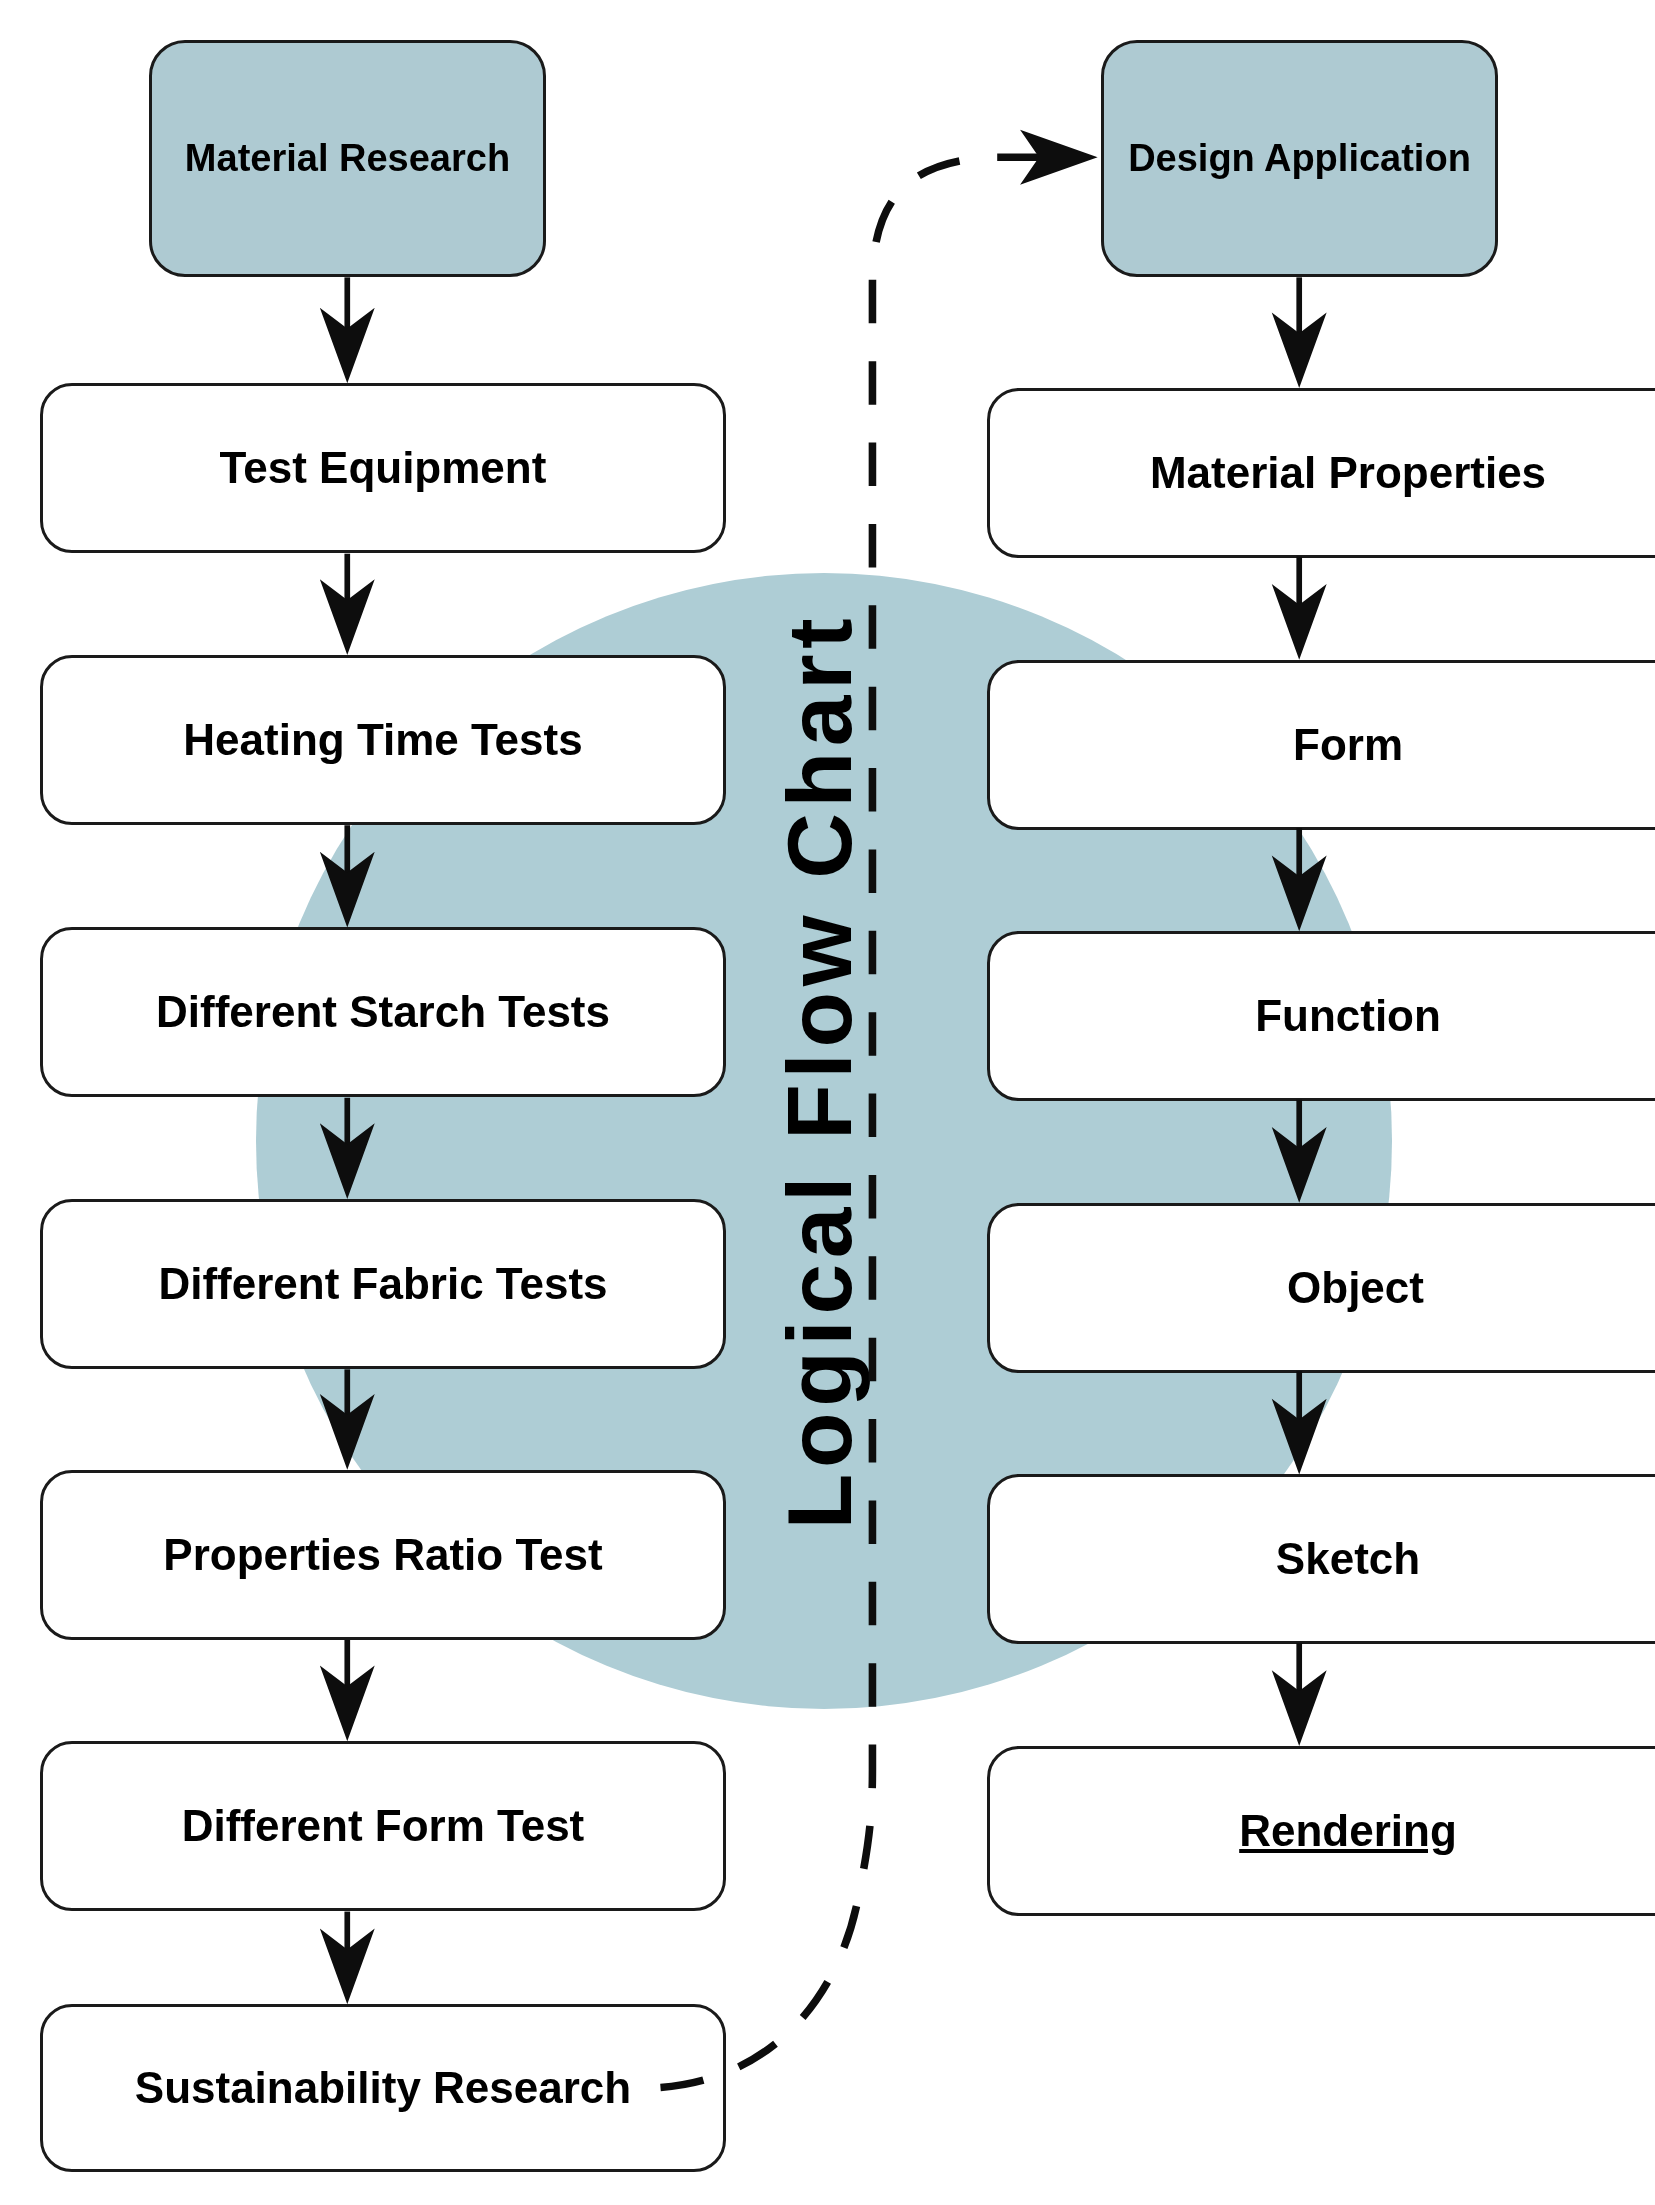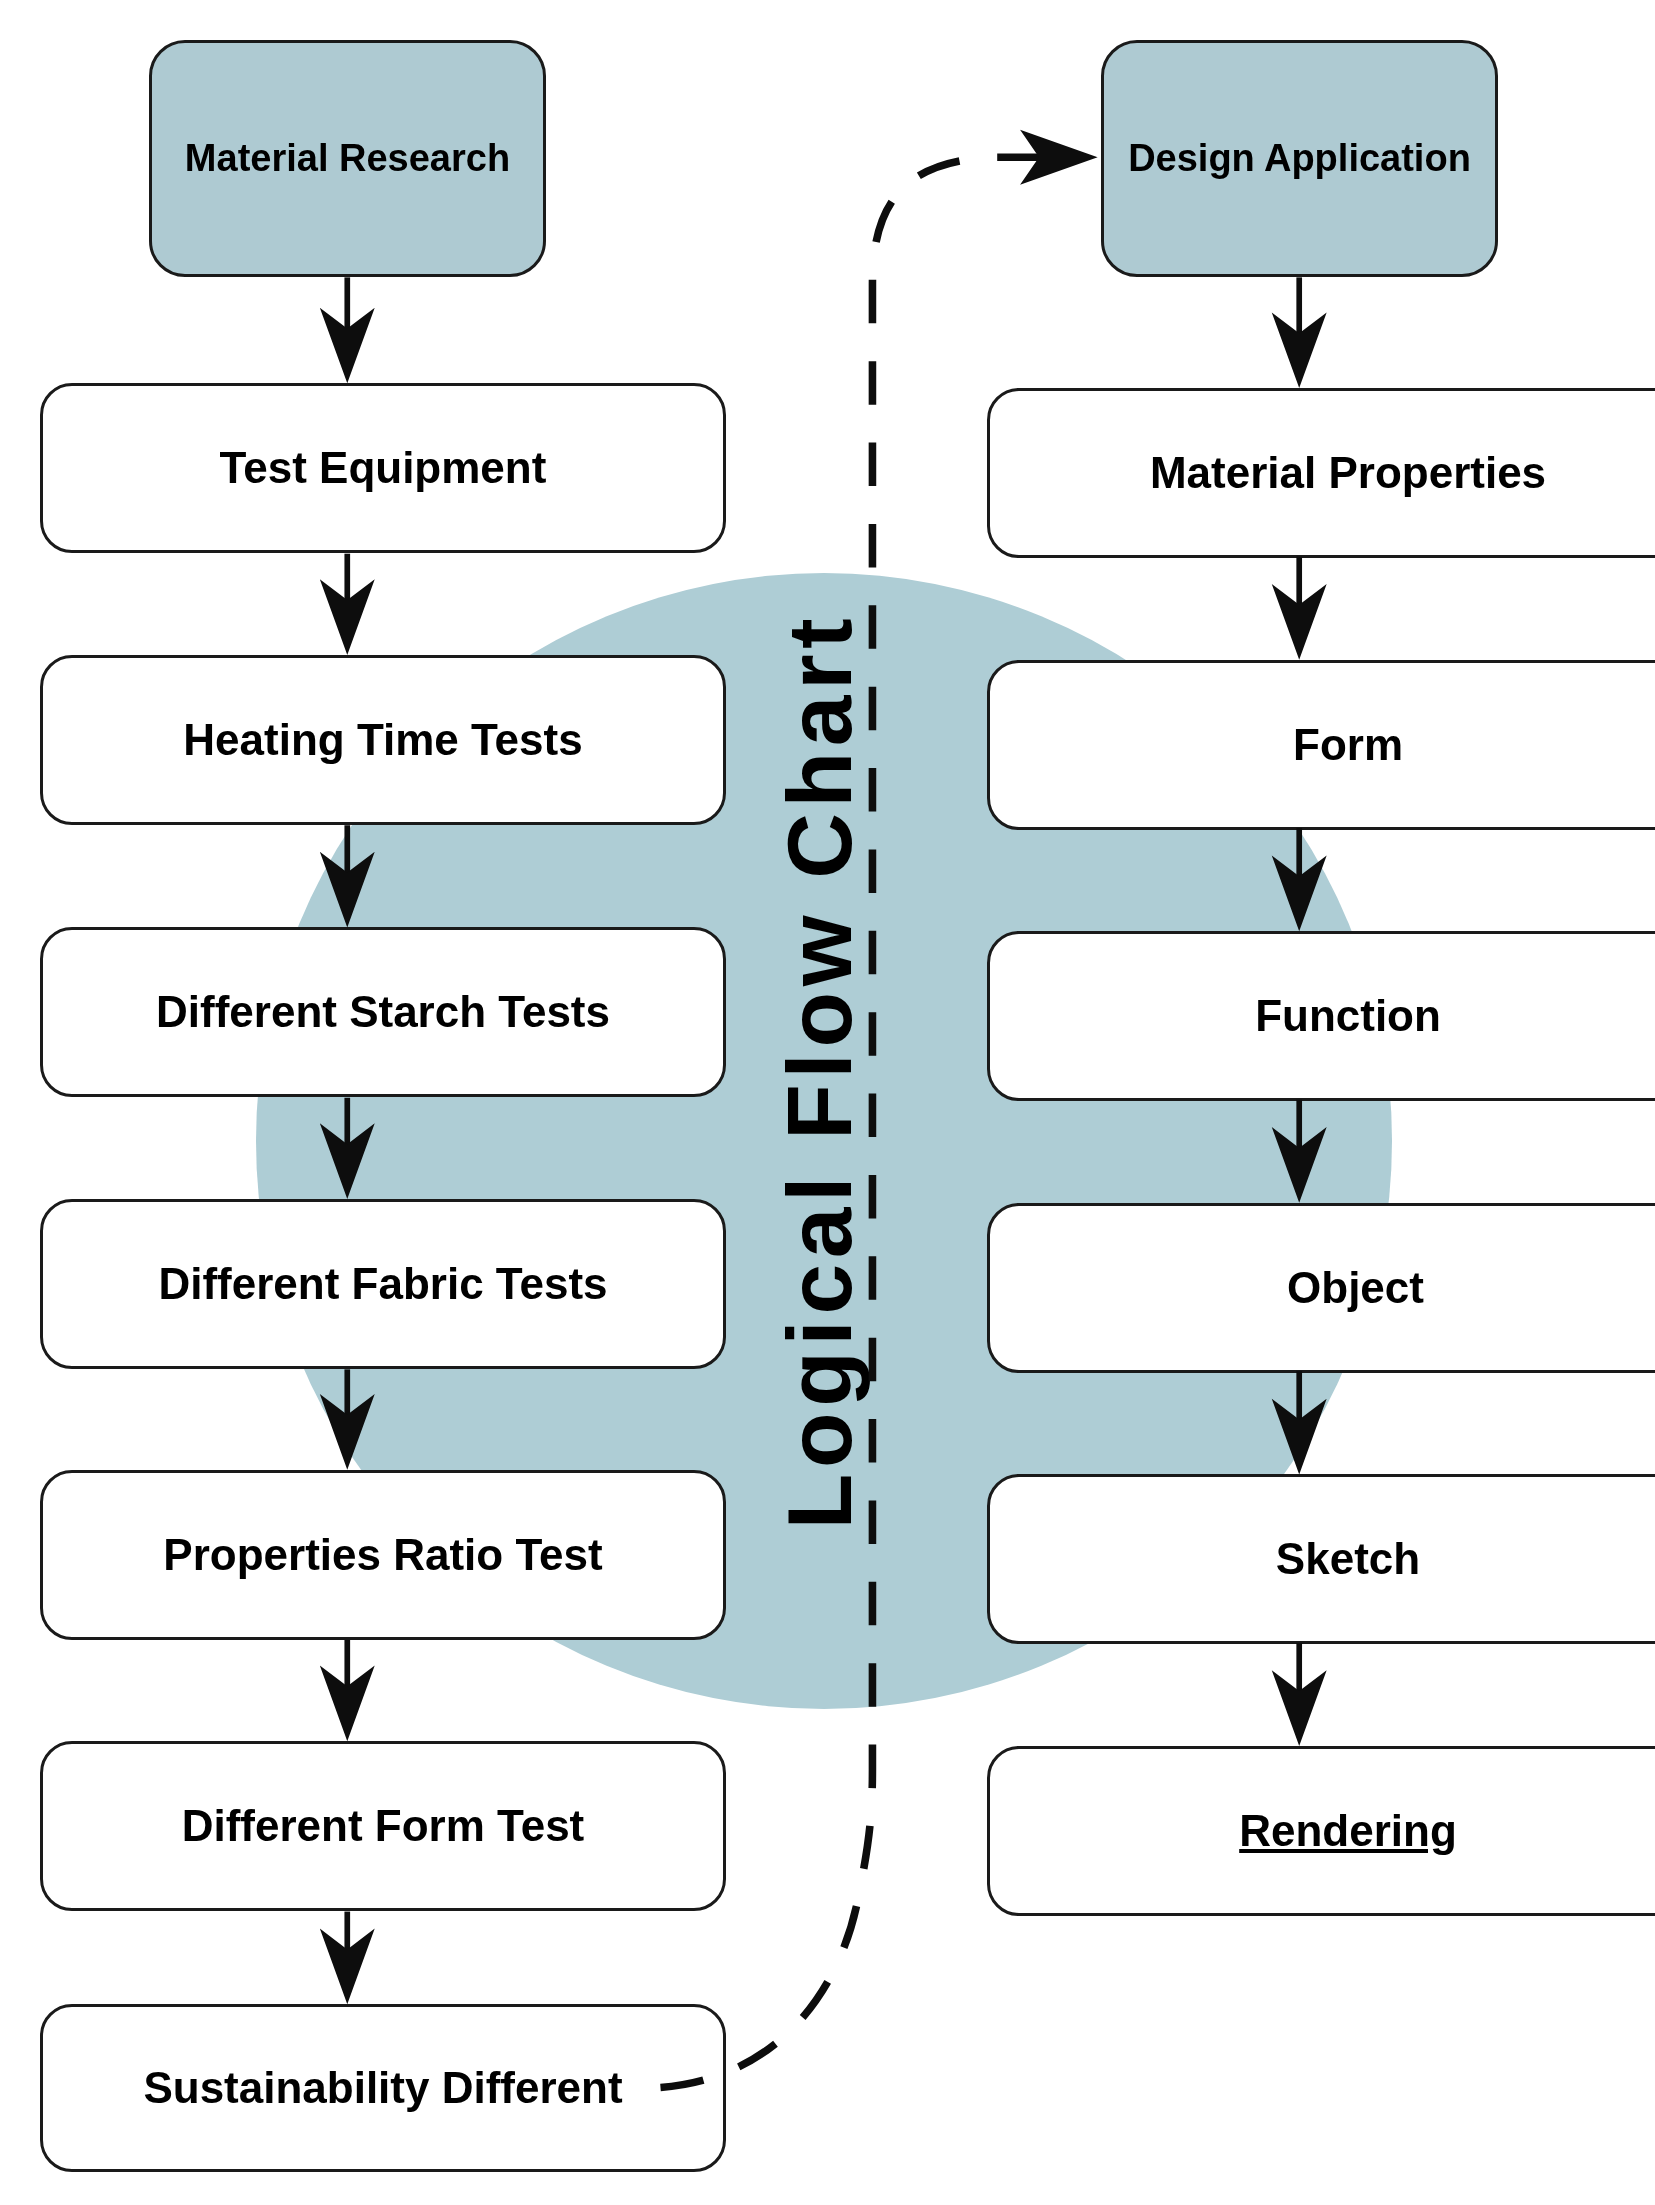--- a/index.html
+++ b/index.html
@@ -78,21 +78,21 @@
   <div id="center-title">Logical Flow Chart</div>
 
   <div class="col-left">
     <div class="node header" style="top:40px;">Material Research</div>
     <div class="node step" style="top:383px;">Test Equipment</div>
     <div class="node step" style="top:655px;">Heating Time Tests</div>
     <div class="node step" style="top:927px;">Different Starch Tests</div>
     <div class="node step" style="top:1199px;">Different Fabric Tests</div>
     <div class="node step" style="top:1470px;">Properties Ratio Test</div>
     <div class="node step" style="top:1741px;">Different Form Test</div>
-    <div class="node step" style="top:2004px;height:168px;">Sustainability Different</div>
+    <div class="node step" style="top:2004px;height:168px;">Sustainability Research</div>
   </div>
 
   <div class="col-right">
     <div class="node header" style="top:40px;">Design Application</div>
     <div class="node step" style="top:388px;">Material Properties</div>
     <div class="node step" style="top:660px;">Form</div>
     <div class="node step" style="top:931px;">Function</div>
     <div class="node step" style="top:1203px;padding-left:32px;">Object</div>
     <div class="node step" style="top:1474px;">Sketch</div>
     <div class="node step" style="top:1746px;text-decoration:underline;">Rendering</div>

